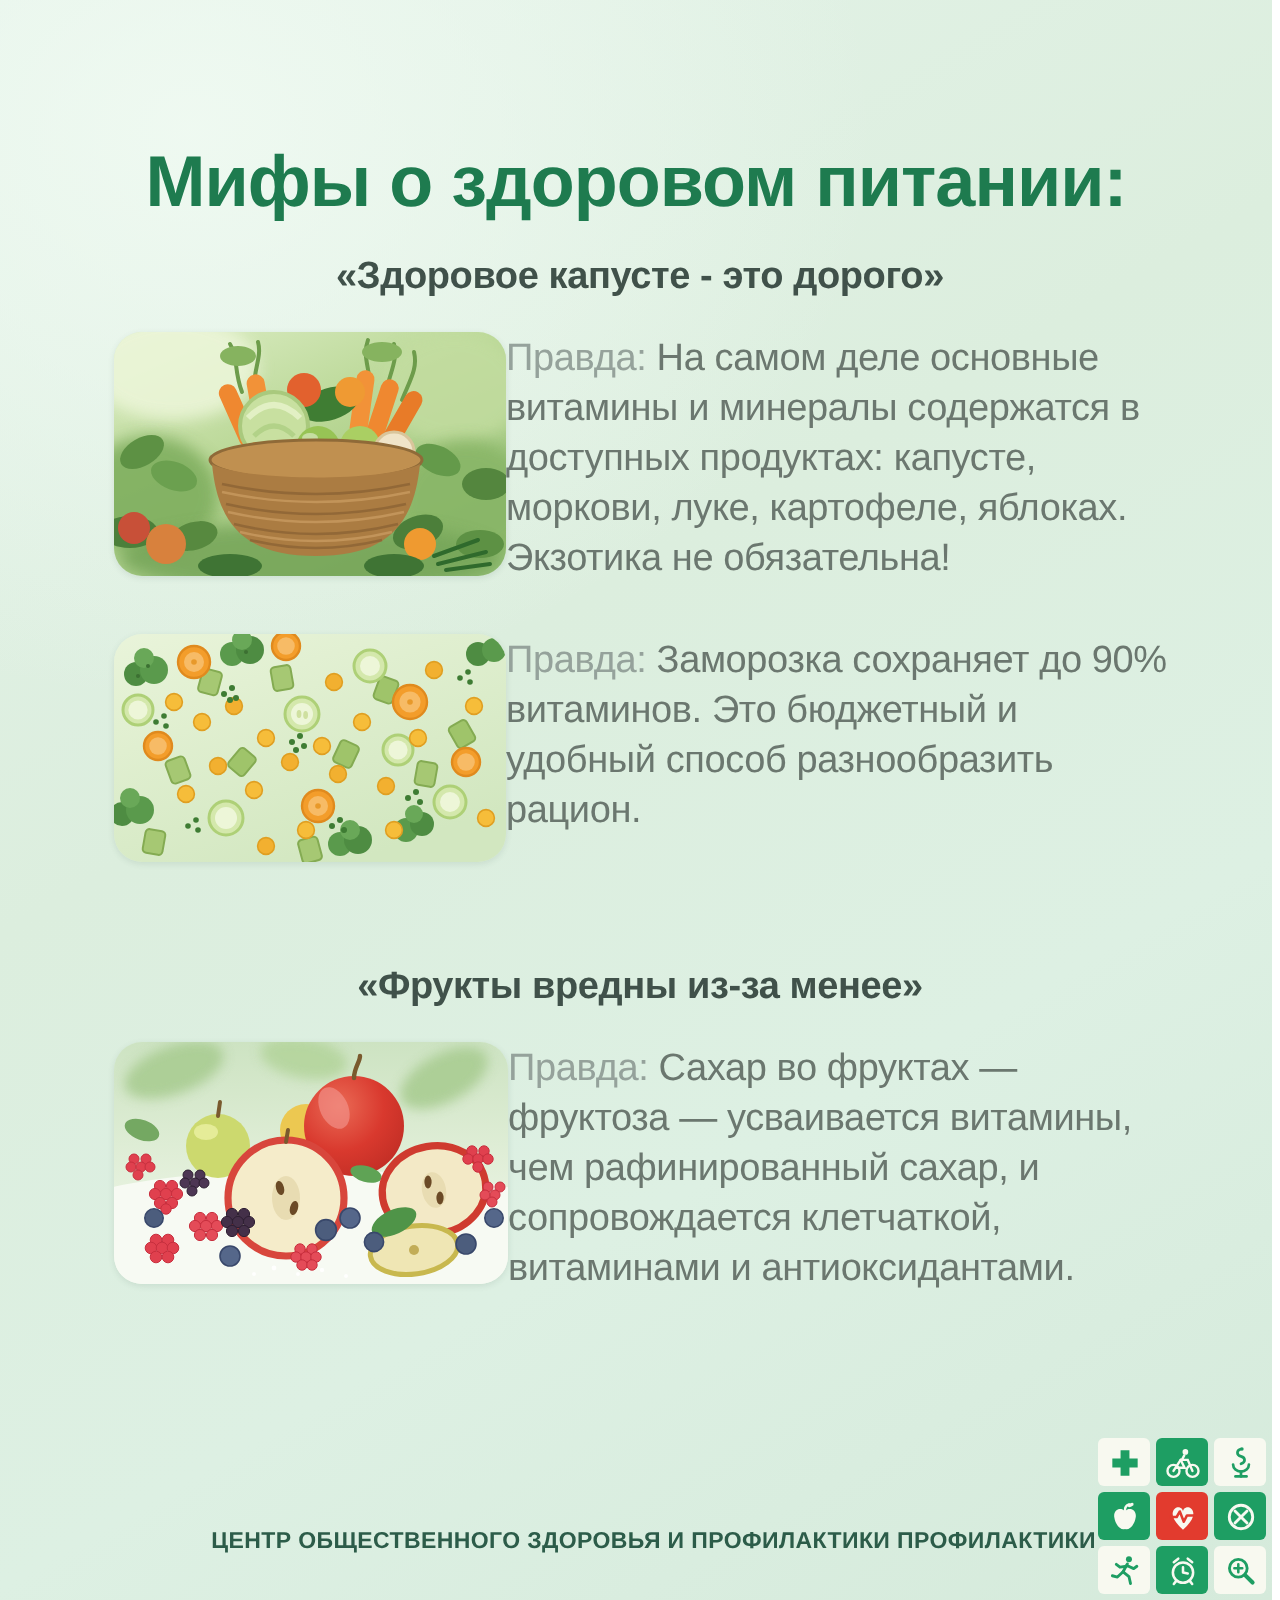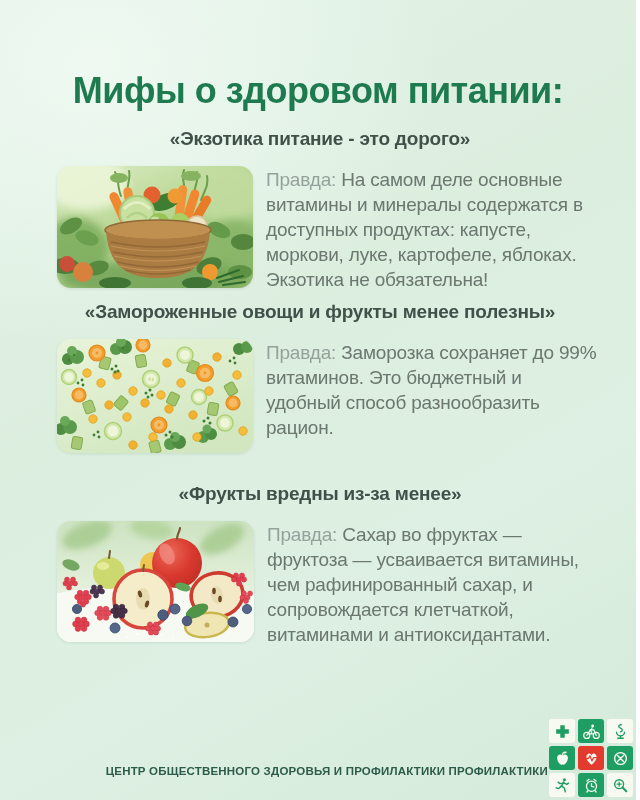--- a/index.html
+++ b/index.html
@@ -18,21 +18,21 @@
     color:#1e7b4f;letter-spacing:-0.5px;
   }
   .myth{position:absolute;left:0;width:640px;}
   .s1{top:128px}.s2{top:301px}.s3{top:483px}
   .myth-heading{
     margin:0;text-align:center;
     font-size:19px;font-weight:bold;color:#40514a;letter-spacing:-0.2px;
   }
   .myth-row{
     display:flex;align-items:flex-start;
-    padding-left:57px;margin-top:16px;gap:13px;
+    padding-left:57px;margin-top:16px;
   }
   .photo{
     flex:none;border-radius:14px;overflow:hidden;
     box-shadow:0 1px 3px rgba(60,90,70,.12);
     font-size:0;line-height:0;
   }
   .photo svg{display:block}
   .truth{
     margin:1px 0 0 0;width:334px;
     font-size:19px;line-height:25px;color:#6b776f;letter-spacing:-0.2px;
@@ -54,21 +54,21 @@
   .tile svg{width:19px;height:19px;display:block}
 </style>
 </head>
 <body>
 
 <div class="page">
 
   <h1 class="title">Мифы о здоровом питании:</h1>
 
   <section class="myth s1">
-    <h2 class="myth-heading">«Экзотика питание - это дорого»</h2>
+    <h2 class="myth-heading">«Здоровое капусте - это дорого»</h2>
     <div class="myth-row">
       <div class="photo">
         <svg viewBox="0 0 196 122" width="196" height="122">
           <defs>
             <linearGradient id="bg1" x1="0" y1="0" x2="0.7" y2="1">
               <stop offset="0" stop-color="#ddeec6"></stop>
                 <stop offset="0.5" stop-color="#b9d795"></stop>
                 <stop offset="1" stop-color="#96c077"></stop>
             </linearGradient>
             <filter id="soft1" x="-40%" y="-40%" width="180%" height="180%">
@@ -139,21 +139,20 @@
               <path d="M162,116 L186,110"></path>
               <path d="M166,119 L188,116"></path>
           </g>
         </svg>
       </div>
       <p class="truth"><span class="tlabel">Правда:</span> <span>На самом деле основные витамины и минералы содержатся в доступных продуктах: капусте, моркови, луке, картофеле, яблоках. Экзотика не обязательна!</span></p>
     </div>
   </section>
 
   <section class="myth s2">
-    <h2 class="myth-heading">«Замороженные овощи и фрукты менее полезны»</h2>
     <div class="myth-row">
       <div class="photo">
         <svg viewBox="0 0 196 114" width="196" height="114">
           <defs>
             <linearGradient id="bg2" x1="0" y1="0" x2="0.6" y2="1">
               <stop offset="0" stop-color="#e9f4da"></stop>
                 <stop offset="1" stop-color="#d2e7c0"></stop>
             </linearGradient>
           </defs>
           <rect width="196" height="114" fill="url(#bg2)"></rect>
@@ -336,21 +335,21 @@
                 <circle cx="2" cy="2" r="1.4"></circle>
               </g>
             <g transform="translate(40,96)">
                 <circle cx="-3" cy="0" r="1.4"></circle>
                 <circle cx="1" cy="-3" r="1.4"></circle>
                 <circle cx="2" cy="2" r="1.4"></circle>
               </g>
           </g>
         </svg>
       </div>
-      <p class="truth"><span class="tlabel">Правда:</span> <span>Заморозка сохраняет до 99% витаминов. Это бюджетный и удобный способ разнообразить рацион.</span></p>
+      <p class="truth"><span class="tlabel">Правда:</span> <span>Заморозка сохраняет до 90% витаминов. Это бюджетный и удобный способ разнообразить рацион.</span></p>
     </div>
   </section>
 
   <section class="myth s3">
     <h2 class="myth-heading">«Фрукты вредны из-за менее»</h2>
     <div class="myth-row">
       <div class="photo">
         <svg viewBox="0 0 197 121" width="197" height="121">
           <defs>
             <linearGradient id="bg3" x1="0" y1="0" x2="0" y2="1">

